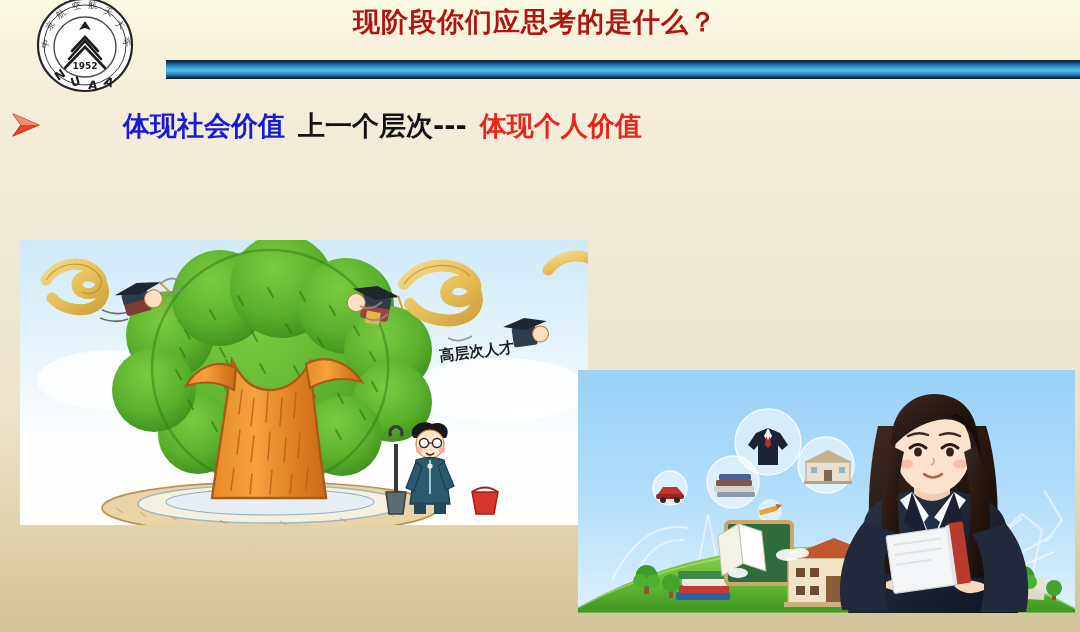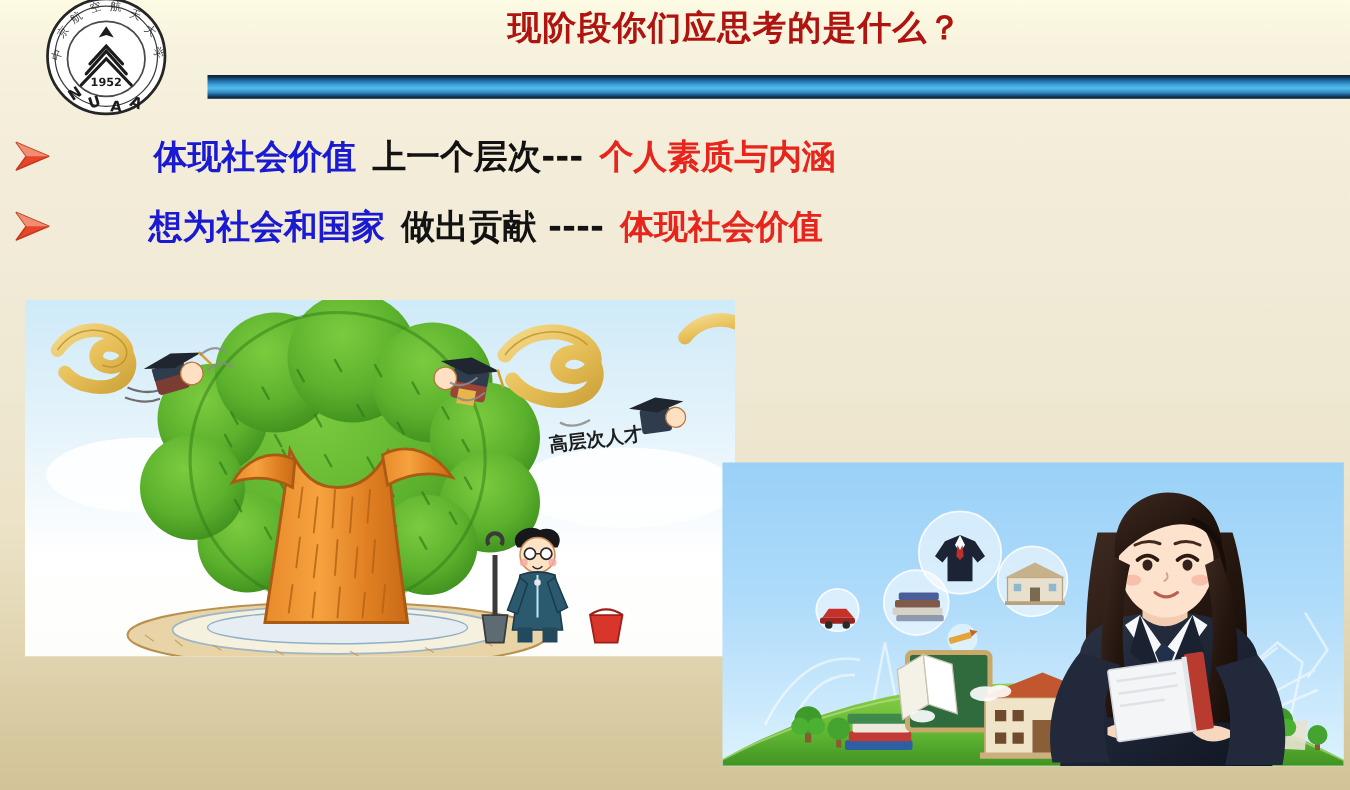--- a/index.html
+++ b/index.html
@@ -22,21 +22,21 @@
   
   #logo {
     position:absolute; left:25px; top:-3px;
     width:120px; height:100px;
   }
 
   
   #title {
     position:absolute; left:300px; top:4px;
     width:470px;
-    text-align:right;
+    text-align:center;
     font-family:"DejaVu Sans", sans-serif;
     font-size:27px;
     font-weight:bold;
     color:#b01410;
     letter-spacing:1px;
     white-space:nowrap;
   }
 
   
   #divider {
@@ -140,32 +140,23 @@
 
   <div id="divider"></div>
 
   <div class="bullet-row" id="bullet-row-1">
     <span class="arrow-icon">
       <svg viewBox="0 0 34 30" width="34" height="30" aria-hidden="true">
         <path d="M4 4 L30 15 L4 26 L12 15 Z" fill="#e8452a" stroke="#c43a1e" stroke-width="1.2" stroke-linejoin="round"></path>
         <path d="M4 4 L30 15 L12 15 Z" fill="#f3a78c" opacity="0.75"></path>
       </svg>
     </span>
-    <span class="bullet-text"><span class="seg-blue">体现社会价值</span><span class="sp"></span><span class="seg-black">上一个层次---</span><span class="sp"></span><span class="seg-red">个人素质与内涵</span></span>
+    <span class="bullet-text"><span class="seg-blue">体现社会价值</span><span class="sp"></span><span class="seg-black">上一个层次---</span><span class="sp"></span><span class="seg-red">体现个人价值</span></span>
   </div>
 
-  <div class="bullet-row" id="bullet-row-2">
-    <span class="arrow-icon">
-      <svg viewBox="0 0 34 30" width="34" height="30" aria-hidden="true">
-        <path d="M4 4 L30 15 L4 26 L12 15 Z" fill="#e8452a" stroke="#c43a1e" stroke-width="1.2" stroke-linejoin="round"></path>
-        <path d="M4 4 L30 15 L12 15 Z" fill="#f3a78c" opacity="0.75"></path>
-      </svg>
-    </span>
-    <span class="bullet-text"><span class="seg-blue">想为社会和国家</span><span class="sp"></span><span class="seg-black">做出贡献 ----</span><span class="sp"></span><span class="seg-red">体现社会价值</span></span>
-  </div>
 
   <div id="pic-tree">
     <svg viewBox="0 0 568 285" width="568" height="285" aria-hidden="true">
       <defs>
         <linearGradient id="skyG" x1="0" y1="0" x2="0" y2="1">
           <stop offset="0%" stop-color="#cfeaf8"></stop>
           <stop offset="38%" stop-color="#e6f4fb"></stop>
           <stop offset="72%" stop-color="#ffffff"></stop>
           <stop offset="100%" stop-color="#fdfdfa"></stop>
         </linearGradient>

